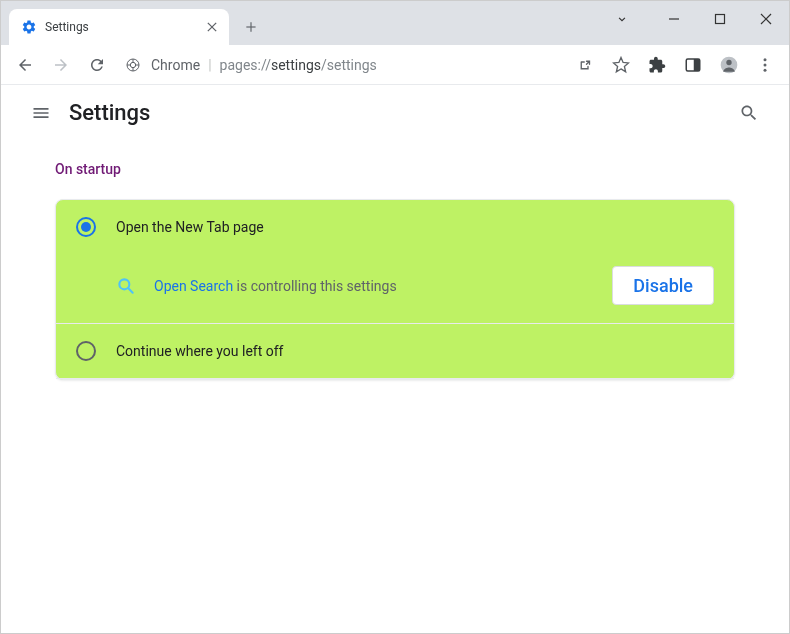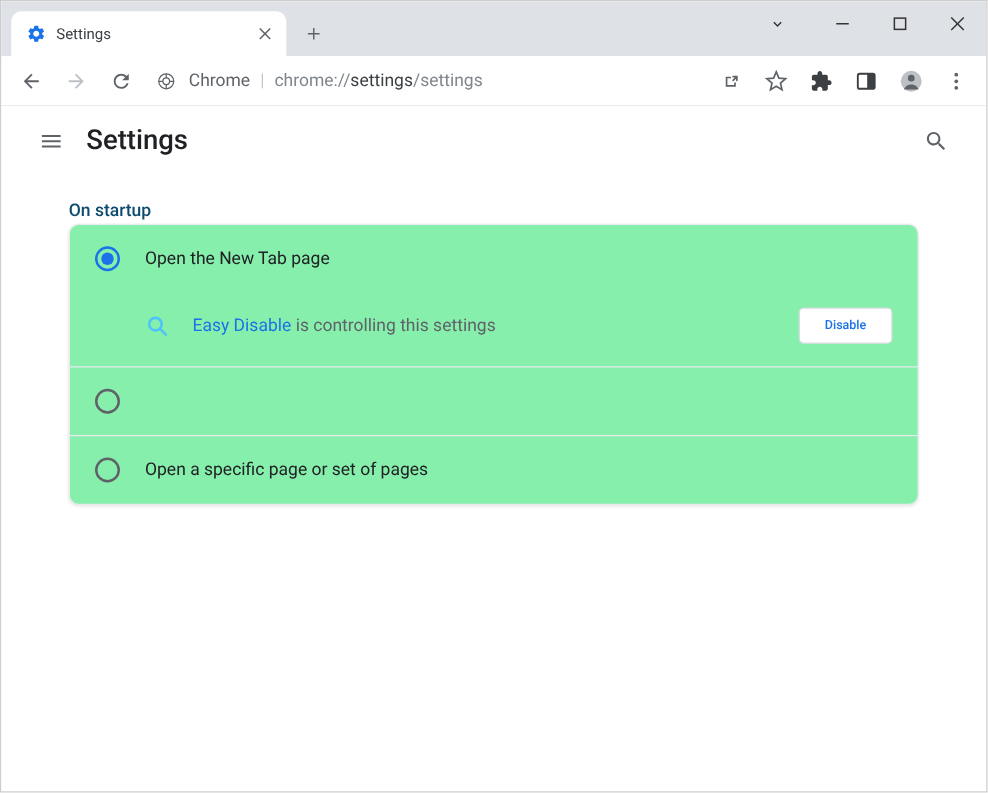--- a/index.html
+++ b/index.html
@@ -26,34 +26,34 @@
     .omnibox .url .dark { color: #3c4043; }
     .tb-icon { width: 32px; height: 32px; display: flex; align-items: center; justify-content: center; color: #5f6368; cursor: pointer; border-radius: 50%; }
 
     .content { position: absolute; top: 84px; left: 0; right: 0; bottom: 0; background: #fff; }
     .header { height: 56px; display: flex; align-items: center; padding: 0 20px; border-bottom: 1px solid #fff; }
     .menu-btn { width: 40px; height: 40px; display: flex; align-items: center; justify-content: center; cursor: pointer; color: #5f6368; }
     .page-title { font-size: 22px; font-weight: 500; color: #202124; margin-left: 8px; }
     .search-btn { margin-left: auto; width: 40px; height: 40px; display: flex; align-items: center; justify-content: center; cursor: pointer; color: #5f6368; }
 
     .section { padding: 20px; max-width: 720px; margin: 0 auto; }
-    .section-title { font-size: 14px; color: #0c4a6e; font-weight: 500; margin-bottom: 2px; padding-left: 0px; }
-
-    .card { background: #86efac; border: 1px solid #e8eaed; border-radius: 8px; box-shadow: 0 1px 2px rgba(60,64,67,0.1); }
+    .section-title { font-size: 14px; color: #701a75; font-weight: 500; margin-bottom: 22px; padding-left: 0px; }
+
+    .card { background: #bef264; border: 1px solid #e8eaed; border-radius: 8px; box-shadow: 0 1px 2px rgba(60,64,67,0.1); }
     .option-row { display: flex; align-items: center; padding: 16px 20px; min-height: 54px; }
     .radio { width: 20px; height: 20px; border-radius: 50%; border: 2px solid #5f6368; margin-right: 20px; flex-shrink: 0; position: relative; cursor: pointer; }
     .radio.selected { border-color: #1a73e8; }
     .radio.selected::after { content: ''; position: absolute; width: 10px; height: 10px; background: #1a73e8; border-radius: 50%; top: 3px; left: 3px; }
     .option-label { font-size: 14px; color: #202124; }
 
     .sub-row { display: flex; align-items: center; padding: 12px 20px 18px 60px; }
     .sub-row .ext-icon { width: 20px; height: 20px; margin-right: 18px; display: flex; align-items: center; justify-content: center; }
     .sub-row .ext-text { font-size: 14px; color: #5f6368; flex: 1; }
     .sub-row .ext-text .ext-name { color: #1a73e8; }
-    .disable-btn { border: 1px solid #dadce0; background: #fff; color: #1a73e8; font-size: 10px; padding: 8px 20px; border-radius: 4px; cursor: pointer; font-weight: 500; }
+    .disable-btn { border: 1px solid #dadce0; background: #fff; color: #1a73e8; font-size: 18px; padding: 8px 20px; border-radius: 4px; cursor: pointer; font-weight: 500; }
 
     .divider { border-top: 1px solid #e8eaed; }
     .section, .header { position: relative; z-index: 1; }
 
     svg { display: block; }
   </style>
 </head>
 <body>
 
 <div class="window-controls">
@@ -125,21 +125,21 @@
           <circle cx="12" cy="12" r="9" stroke="#5f6368" stroke-width="1.5" fill="none"></circle>
           <circle cx="12" cy="12" r="4" stroke="#5f6368" stroke-width="1.5" fill="none"></circle>
           <line x1="12" y1="3" x2="12" y2="8" stroke="#5f6368" stroke-width="1.5"></line>
           <line x1="12" y1="16" x2="12" y2="21" stroke="#5f6368" stroke-width="1.5"></line>
           <line x1="3" y1="12" x2="8" y2="12" stroke="#5f6368" stroke-width="1.5"></line>
           <line x1="16" y1="12" x2="21" y2="12" stroke="#5f6368" stroke-width="1.5"></line>
         </svg>
     </span>
     <span class="chrome-label">Chrome</span>
     <span class="sep">|</span>
-    <span class="url"><span>chrome://</span><span class="dark">settings</span><span>/settings</span></span>
+    <span class="url"><span>pages://</span><span class="dark">settings</span><span>/settings</span></span>
   </div>
   <div class="tb-icon">
     <svg width="18" height="18" viewBox="0 0 24 24">
         <path d="M14 9l-1.41 1.41L16.17 14H4v2h12.17l-3.58 3.59L14 21l6-6-6-6zM18 2l-6 6 1.41 1.41L17 5.83V14h2V5.83l3.59 3.58L24 8l-6-6z" fill="none"></path>
         <path d="M18 16.08c-.76 0-1.44.3-1.96.77L8.91 12.7c.05-.23.09-.46.09-.7s-.04-.47-.09-.7l7.05-4.11c.54.5 1.25.81 2.04.81 1.66 0 3-1.34 3-3s-1.34-3-3-3-3 1.34-3 3c0 .24.04.47.09.7L8.04 9.81C7.5 9.31 6.79 9 6 9c-1.66 0-3 1.34-3 3s1.34 3 3 3c.79 0 1.5-.31 2.04-.81l7.12 4.16c-.05.21-.08.43-.08.65 0 1.61 1.31 2.92 2.92 2.92 1.61 0 2.92-1.31 2.92-2.92s-1.31-2.92-2.92-2.92z" fill="none" stroke="#5f6368" stroke-width="0"></path>
         <path d="M13 5l6 0 M16 2l0 6 M10 12 L5 17 M5 12a7 7 0 0 0 12 5" fill="none"></path>
         <path d="M16 6l-1.4 1.4 2.6 2.6H10c-3.3 0-6 2.7-6 6h2c0-2.2 1.8-4 4-4h7.2l-2.6 2.6L16 16l5-5-5-5z" fill="none"></path>
         <path d="M 18 7 L 14 11 M 14 7 L 18 7 L 18 11 M 7 8 L 7 17 L 16 17 L 16 14 M 7 8 L 11 8" stroke="#5f6368" stroke-width="1.8" fill="none" stroke-linecap="round"></path>
       </svg>
   </div>
@@ -200,32 +200,29 @@
       </div>
 
       <div class="sub-row">
         <span class="ext-icon">
           <svg width="20" height="20" viewBox="0 0 24 24">
               <circle cx="10" cy="10" r="6" stroke="#4fc3f7" stroke-width="2.5" fill="none"></circle>
               <line x1="14.5" y1="14.5" x2="20" y2="20" stroke="#4fc3f7" stroke-width="2.5" stroke-linecap="round"></line>
             </svg>
         </span>
         <span class="ext-text">
-          <span class="ext-name">Easy Disable</span><span> is controlling this settings</span>
+          <span class="ext-name">Open Search</span><span> is controlling this settings</span>
         </span>
         <button class="disable-btn">Disable</button>
       </div>
 
       <div class="divider"></div>
 
       <div class="option-row">
         <div class="radio"></div>
+        <div class="option-label">Continue where you left off</div>
       </div>
 
       <div class="divider"></div>
 
-      <div class="option-row">
-        <div class="radio"></div>
-        <div class="option-label">Open a specific page or set of pages</div>
-      </div>
     </div>
   </div>
 </div>
 
 </body></html>

